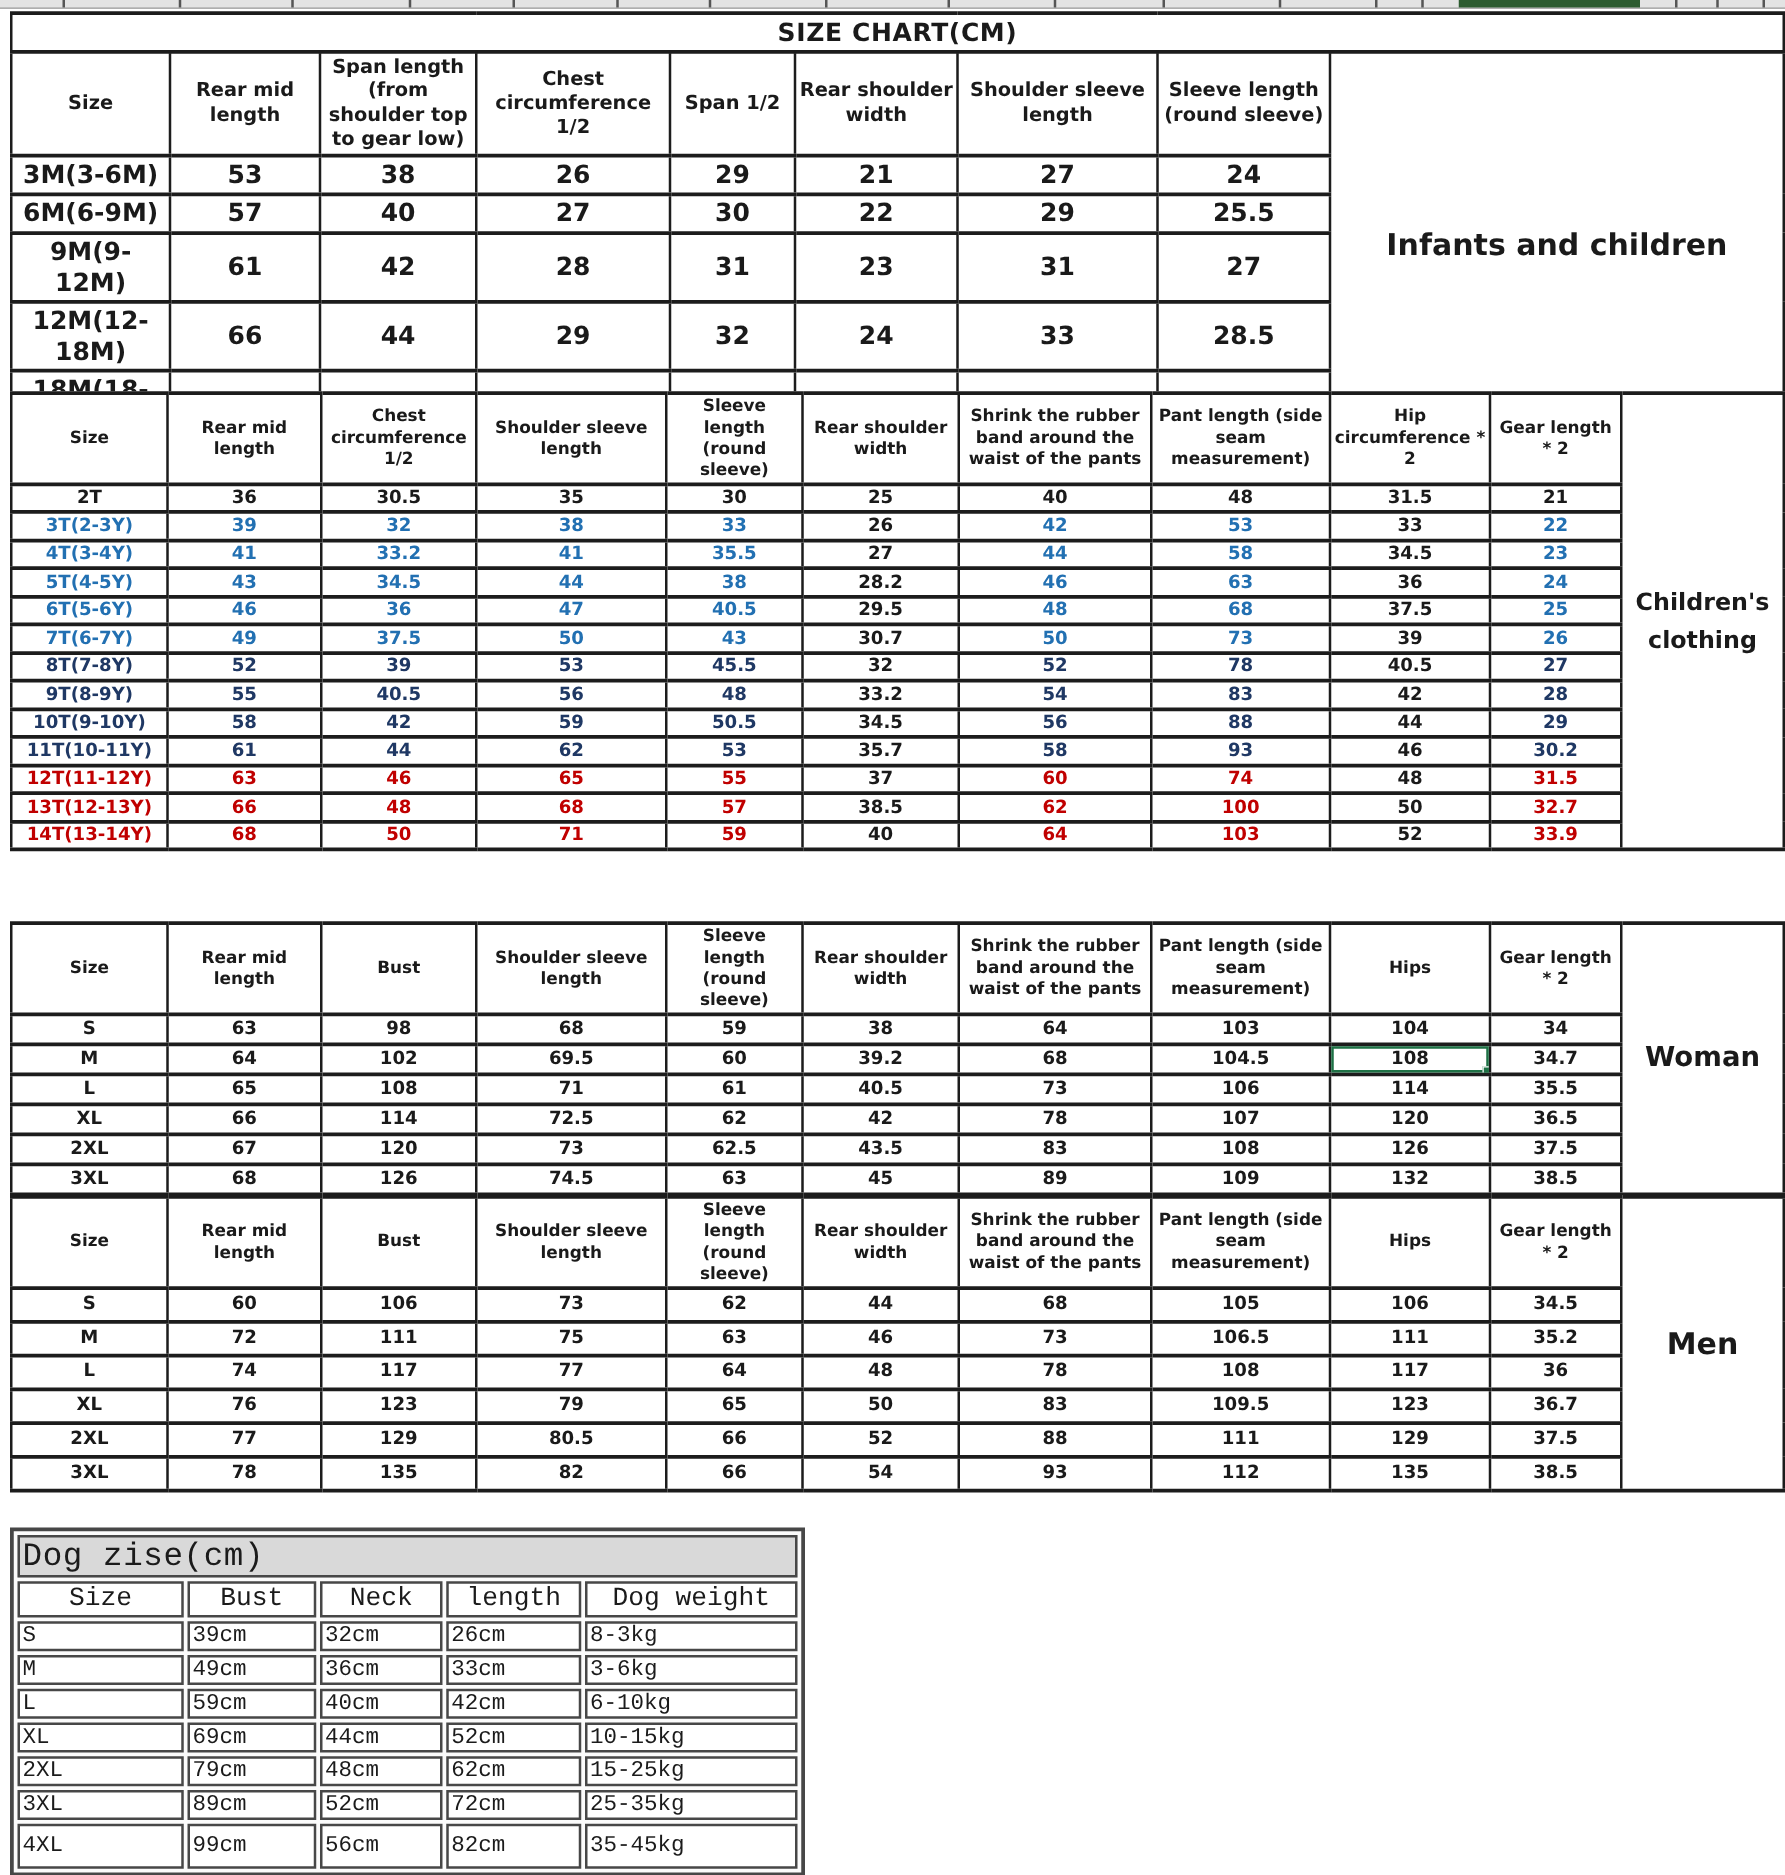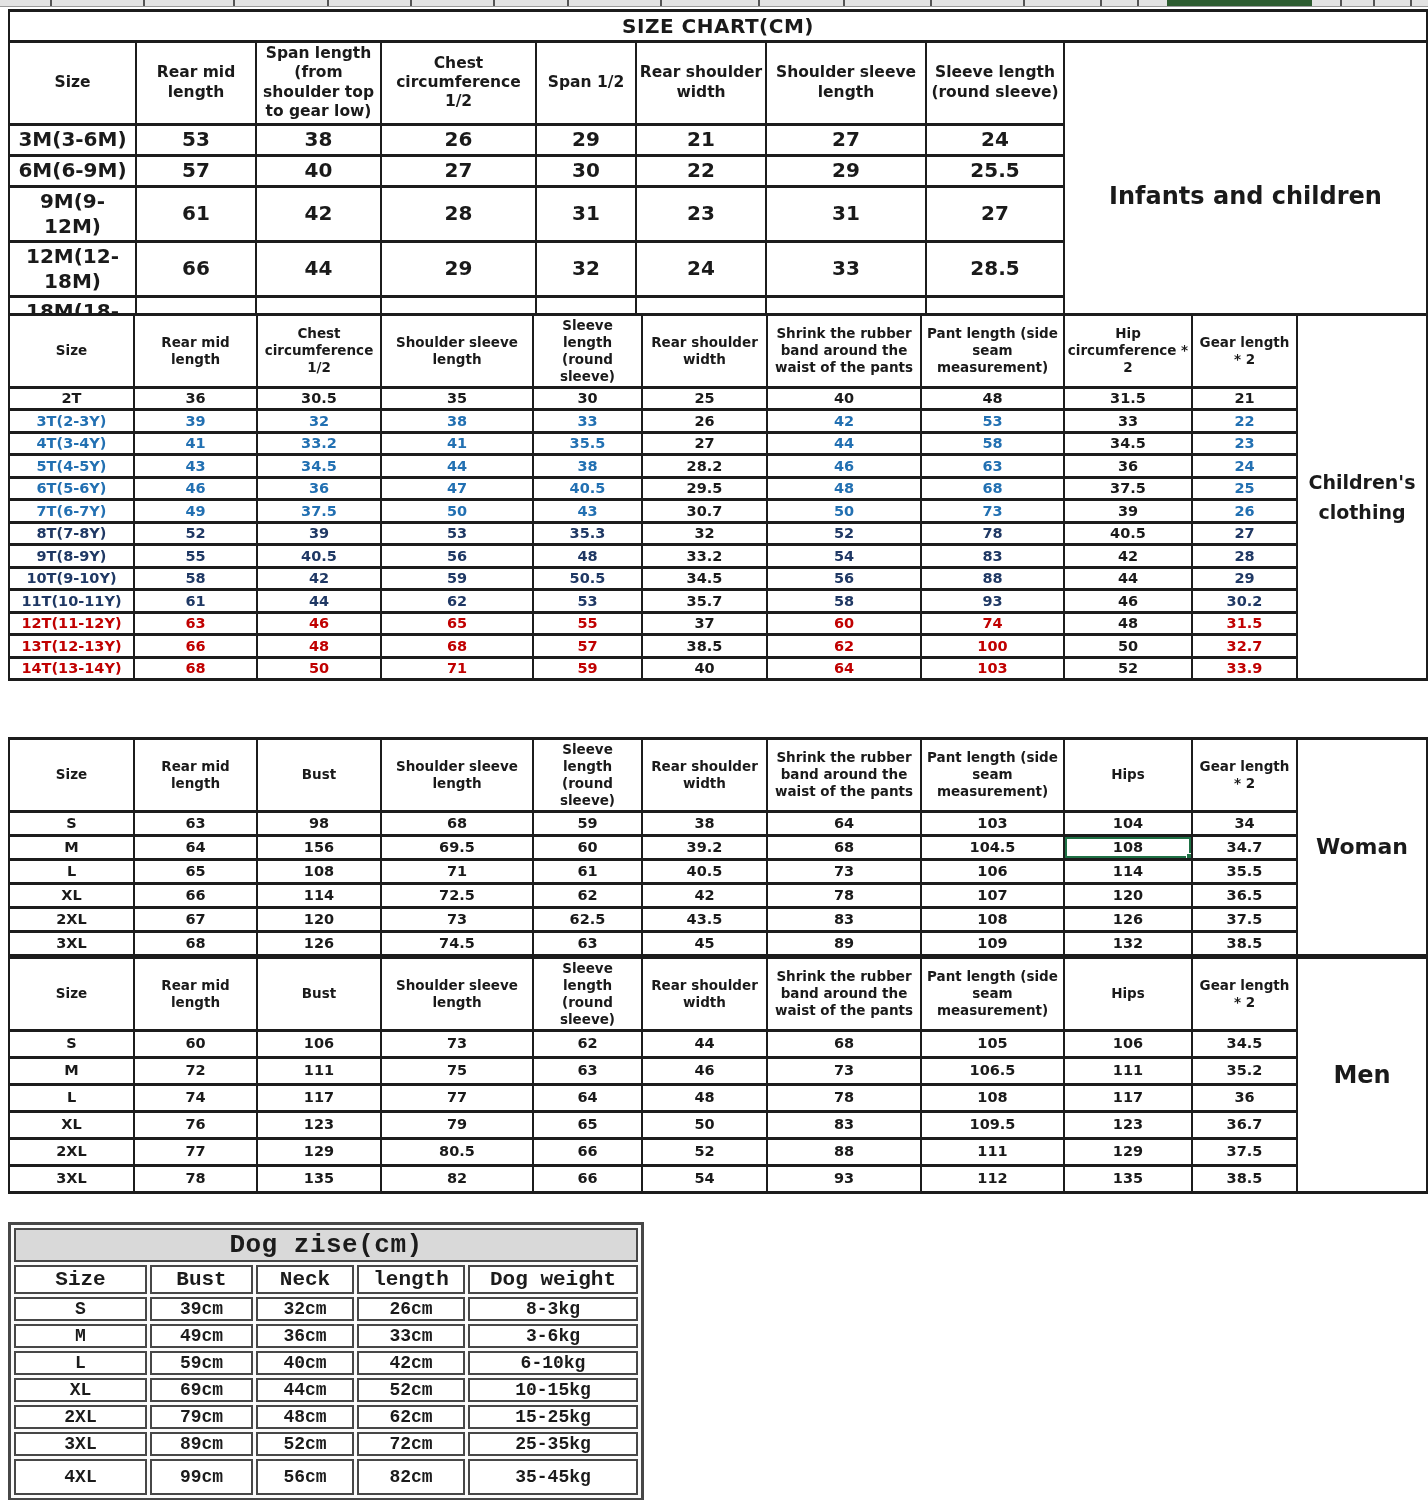--- a/index.html
+++ b/index.html
@@ -46,22 +46,22 @@
   .c-navy{color:#1f3864 !important;margin-top:40px;}
   .c-red{color:#c00000 !important;}
   .c-black{color:#1a1a1a !important;}
   
   .sel-cell{position:relative;box-shadow:inset 0 0 0 2px #1e7145;}
   .sel-cell::after{content:"";position:absolute;right:-4px;bottom:-4px;width:7px;height:7px;background:#1e7145;border:1px solid #fff;z-index:3;}
   
   #dog{left:8px;top:1222px;width:614px;position:absolute;border-collapse:separate;border-spacing:3px;
        border:3px solid #474747;background:#fbfbfb;table-layout:fixed;
        font-family:"Liberation Mono","DejaVu Sans Mono",monospace;}
-  #dog th,#dog td{border:2px solid #474747;text-align:center;vertical-align:middle;
-       font-weight:bold;color:#1b1b1b;padding:0 2px;background:#fff;overflow:hidden;}
+  #dog th,#dog td{border:2px solid #474747;vertical-align:middle;
+       font-weight:normal;color:#1b1b1b;padding:0 2px;background:#fff;overflow:hidden;}
   #dog .title-cell{background:#d9d9d9;font-size:26px;height:30px;}
   #dog th{font-size:21px;height:25px;}
   #dog td{font-size:18px;height:18px;}
   #dog tr:last-child td{height:32px;}
 </style>
 </head>
 <body>
 
 <div id="top-strip">
   <div id="col-highlight" style="left:1167px;width:145px;"></div>
@@ -262,21 +262,21 @@
         <td class="c-blue">50</td>
         <td class="c-blue">73</td>
         <td class="c-black">39</td>
         <td class="c-blue">26</td>
       </tr>
       <tr>
         <td class="c-navy">8T(7-8Y)</td>
         <td class="c-navy">52</td>
         <td class="c-navy">39</td>
         <td class="c-navy">53</td>
-        <td class="c-navy">35.3</td>
+        <td class="c-navy">45.5</td>
         <td class="c-black">32</td>
         <td class="c-navy">52</td>
         <td class="c-navy">78</td>
         <td class="c-black">40.5</td>
         <td class="c-navy">27</td>
       </tr>
       <tr>
         <td class="c-navy">9T(8-9Y)</td>
         <td class="c-navy">55</td>
         <td class="c-navy">40.5</td>
@@ -387,21 +387,21 @@
         <td>59</td>
         <td>38</td>
         <td>64</td>
         <td>103</td>
         <td>104</td>
         <td>34</td>
       </tr>
       <tr>
         <td>M</td>
         <td>64</td>
-        <td>156</td>
+        <td>102</td>
         <td>69.5</td>
         <td>60</td>
         <td>39.2</td>
         <td>68</td>
         <td>104.5</td>
         <td class="sel-cell">108</td>
         <td>34.7</td>
       </tr>
       <tr>
         <td>L</td>

